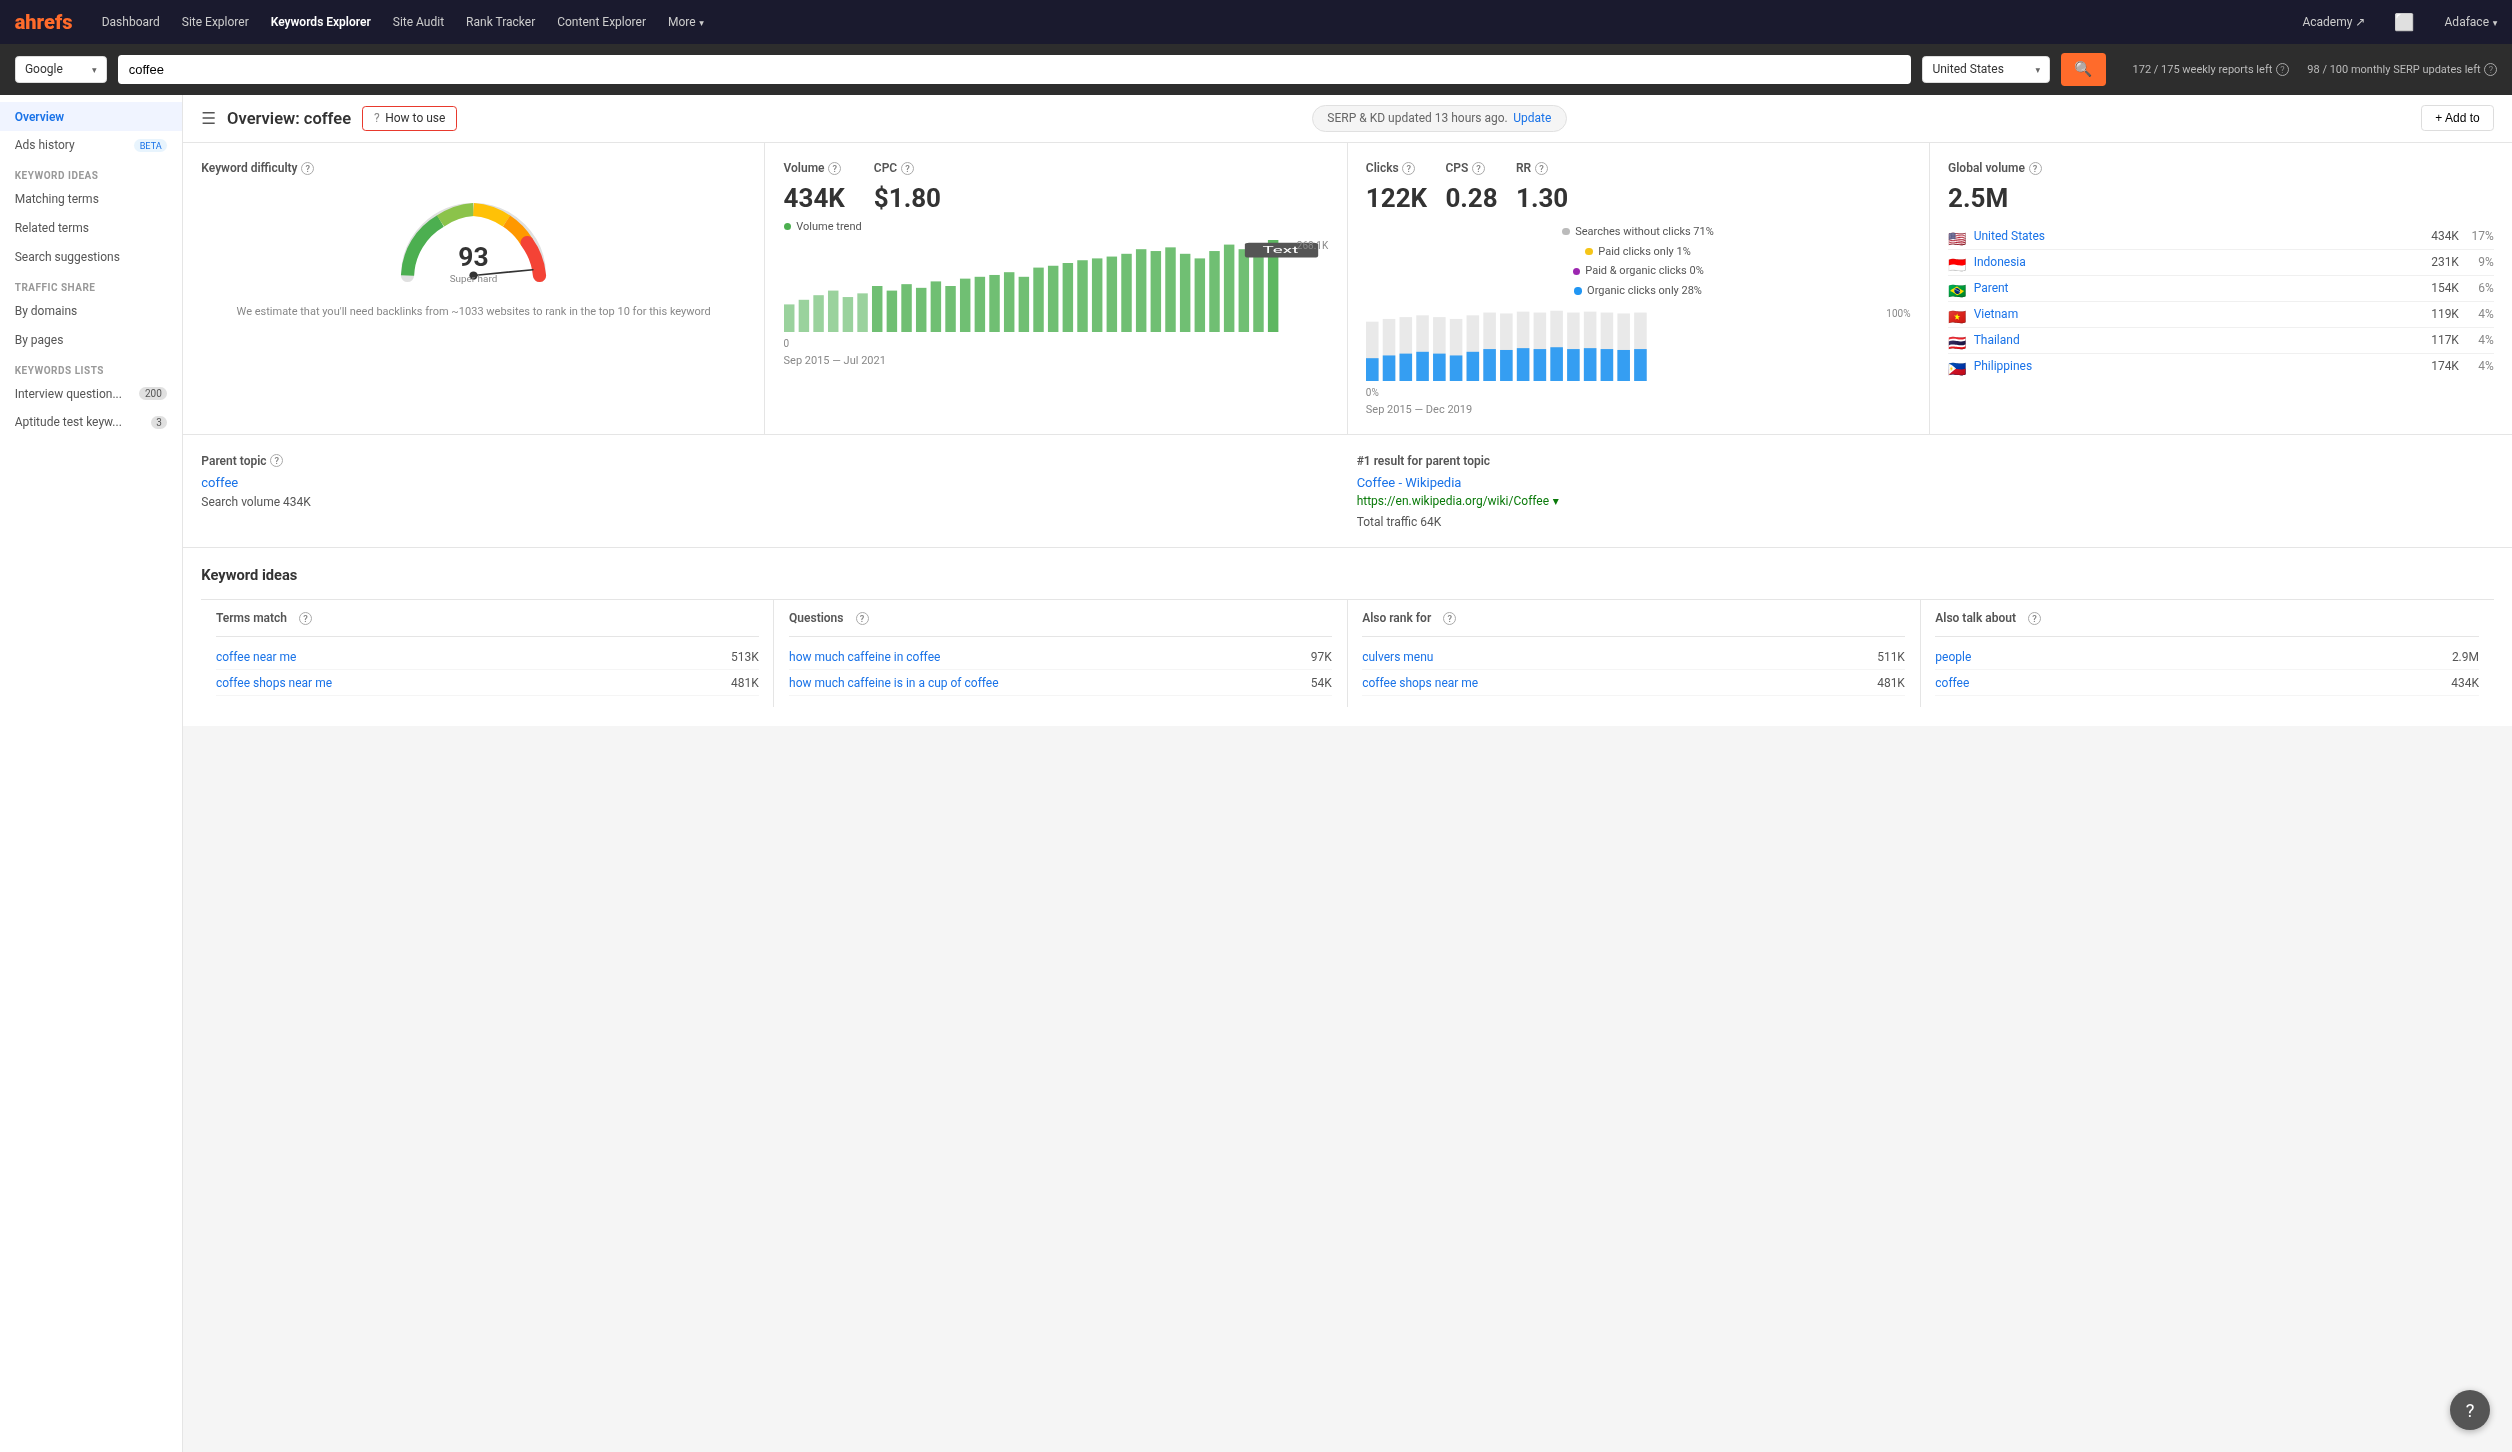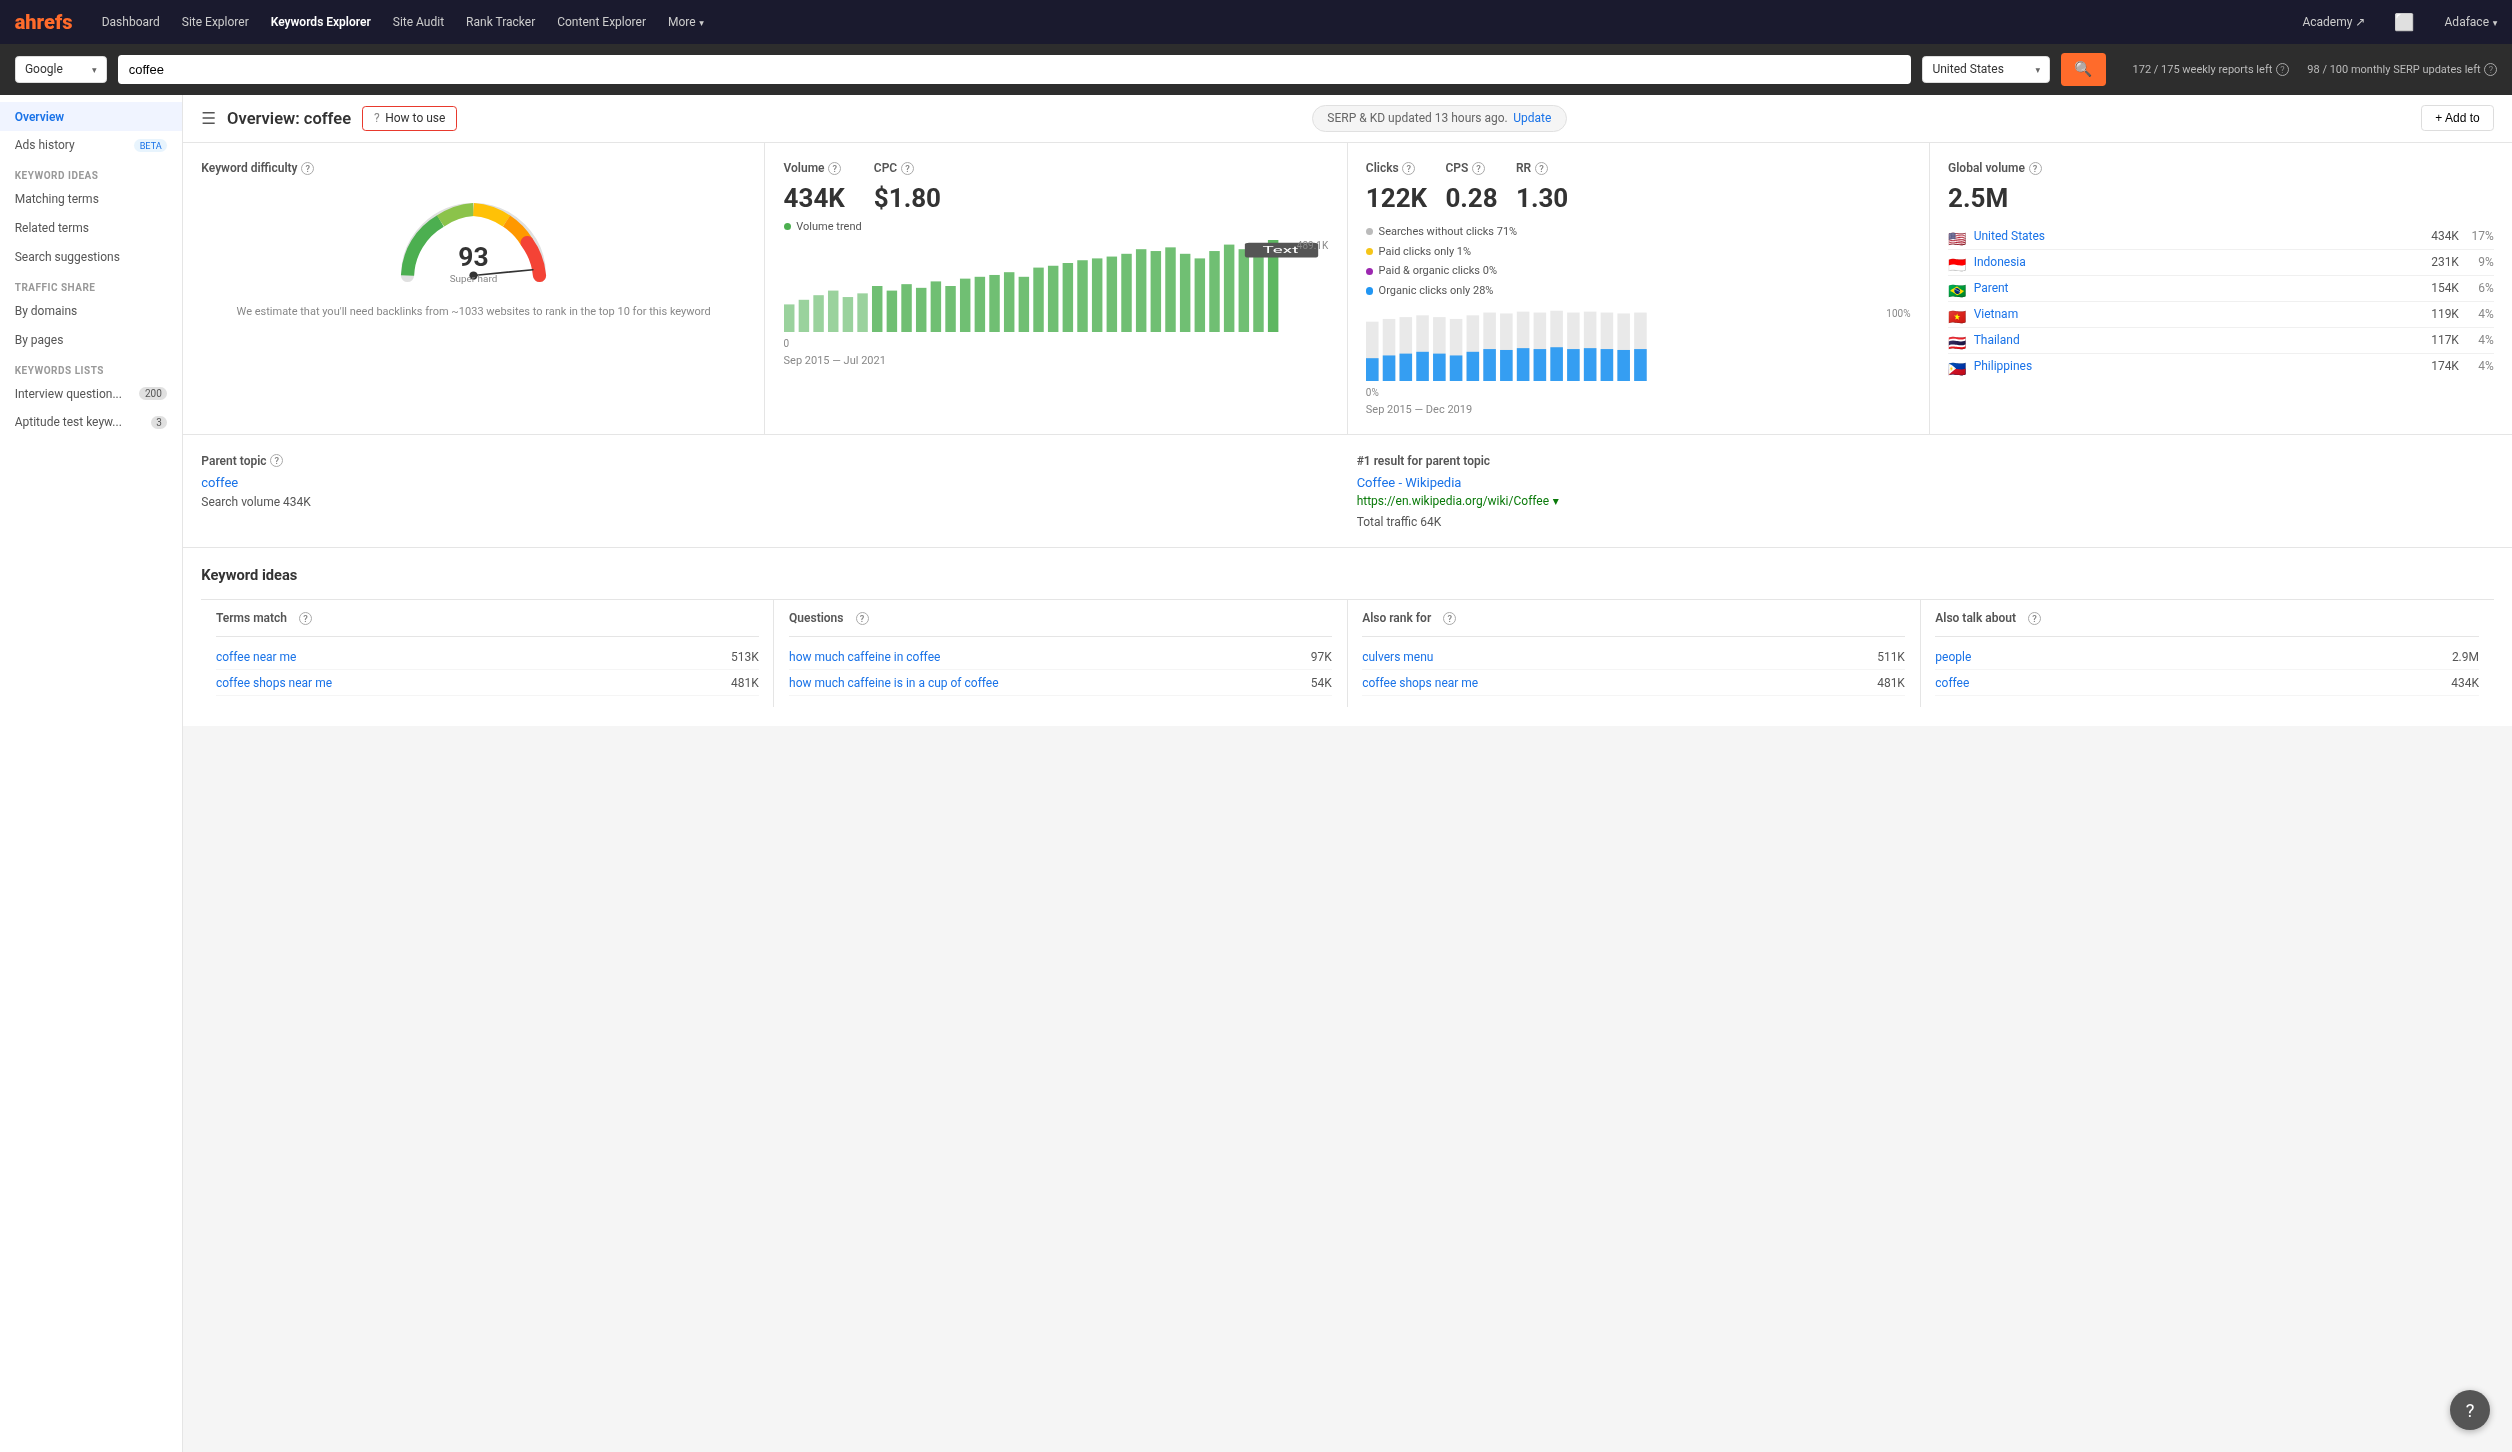--- a/index.html
+++ b/index.html
@@ -67,21 +67,21 @@
     
     .volume-trend { display: flex; align-items: center; gap: 5.5px; margin-bottom: 7.3px; font-size: 11px; color: #555; }
     .trend-dot { width: 7.3px; height: 7.3px; border-radius: 50%; background: #4caf50; }
     .chart-container { position: relative; height: 110px; }
     .chart-label-top { position: absolute; right: 0; top: 0; font-size: 10px; color: #888; }
     .chart-label-bottom { position: absolute; right: 0; bottom: 18.3px; font-size: 10px; color: #888; }
     .chart-date { font-size: 11px; color: #888; margin-top: 3.7px; }
 
     
     .clicks-legend { font-size: 11px; color: #555; line-height: 1.8; }
-    .legend-item { display: flex; align-items: center; gap: 5.5px; }
+    .legend-item { display: flex; align-items: center; gap: 5.5px; justify-content: center; }
     .legend-dot { width: 7.3px; height: 7.3px; border-radius: 50%; }
 
     
     .country-list { list-style: none; }
     .country-item { display: flex; align-items: center; gap: 7.3px; padding: 5.5px 0; border-bottom: 0.9px solid #f0f0f0; font-size: 12px; }
     .country-item:last-child { border-bottom: none; }
     .country-flag { width: 18.3px; height: 13px; font-size: 14.7px; }
     .country-name { flex: 1; color: #1a73e8; cursor: pointer; }
     .country-volume { color: #555; min-width: 37px; text-align: right; }
     .country-pct { color: #888; min-width: 27.5px; text-align: right; }
@@ -244,21 +244,21 @@
               <span class="help-circle">?</span>
             </div>
             <div class="metric-value">$1.80</div>
           </div>
         </div>
         <div class="volume-trend">
           <span class="trend-dot"></span>
           <span>Volume trend</span>
         </div>
         <div class="chart-container">
-          <span class="chart-label-top">489.1K</span>
+          <span class="chart-label-top">268.1K</span>
           <svg width="100%" height="92px" viewBox="0 0 260 100" preserveAspectRatio="none" style="font-size:14px">
 
             <rect x="0" y="70" width="5" height="30" fill="#81c784" opacity="0.8"></rect>
             <rect x="7" y="65" width="5" height="35" fill="#81c784" opacity="0.8"></rect>
             <rect x="14" y="60" width="5" height="40" fill="#81c784" opacity="0.8"></rect>
             <rect x="21" y="55" width="5" height="45" fill="#81c784" opacity="0.8"></rect>
             <rect x="28" y="62" width="5" height="38" fill="#81c784" opacity="0.8"></rect>
             <rect x="35" y="58" width="5" height="42" fill="#81c784" opacity="0.8"></rect>
             <rect x="42" y="50" width="5" height="50" fill="#4caf50" opacity="0.8"></rect>
             <rect x="49" y="55" width="5" height="45" fill="#4caf50" opacity="0.8"></rect>

